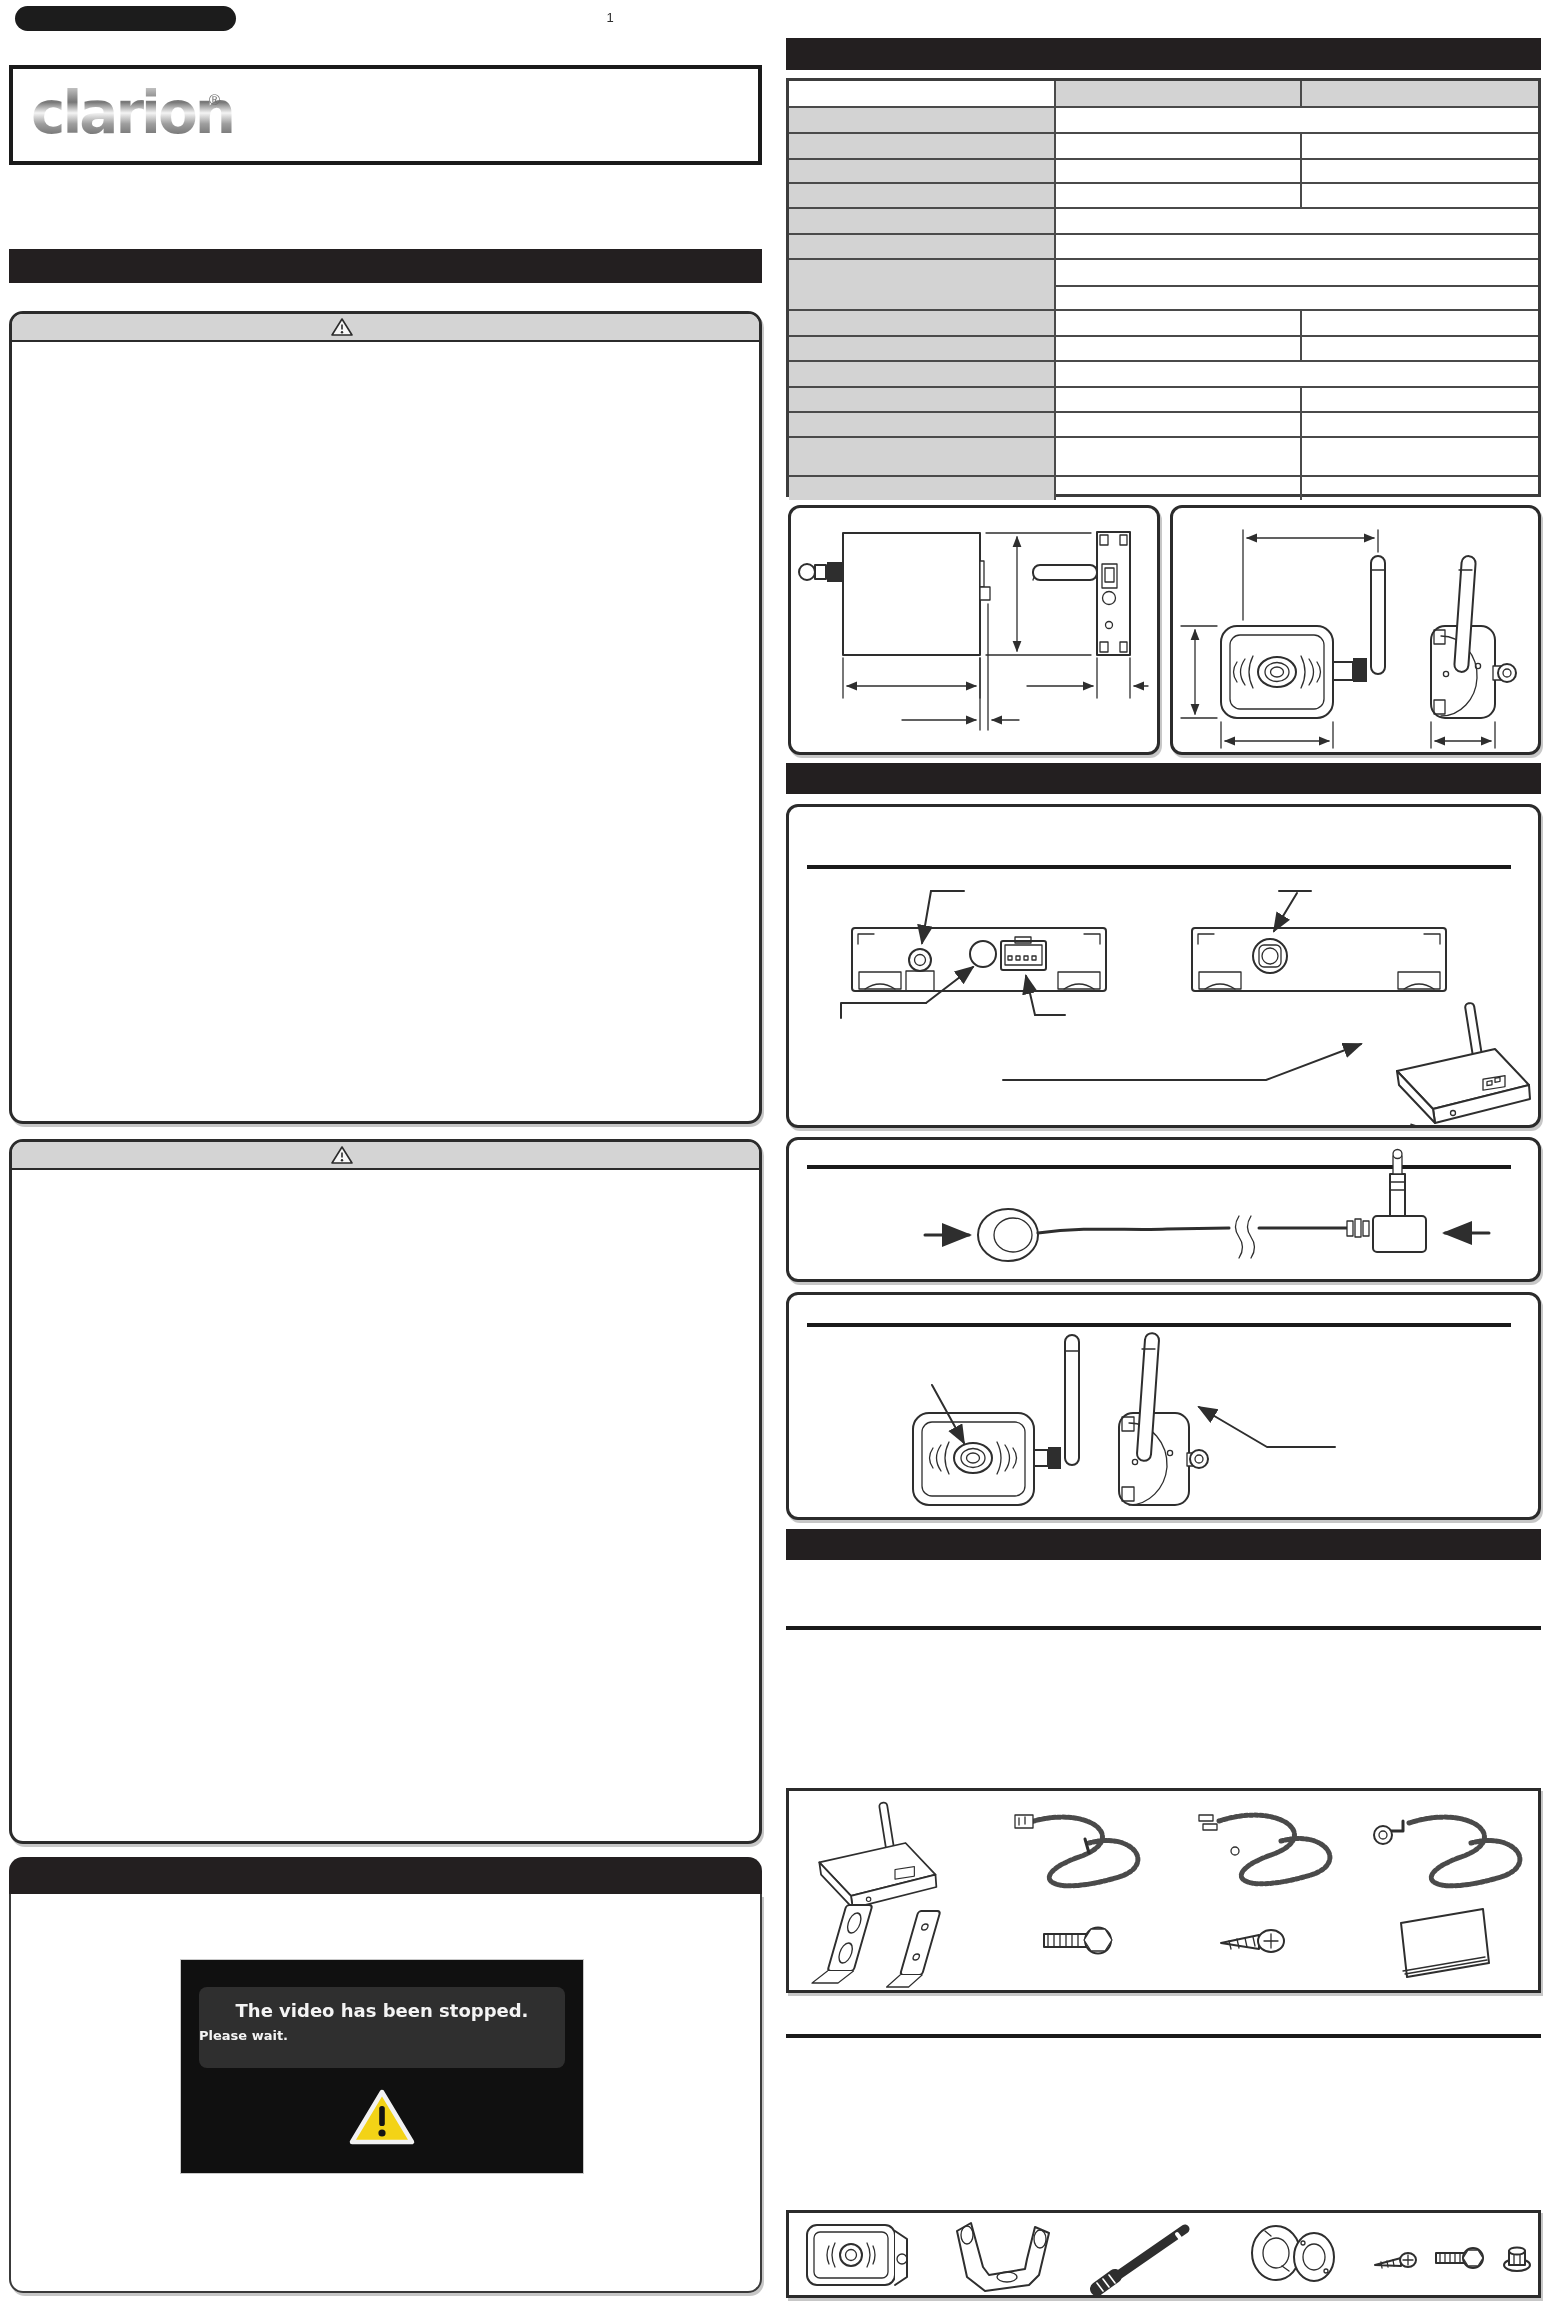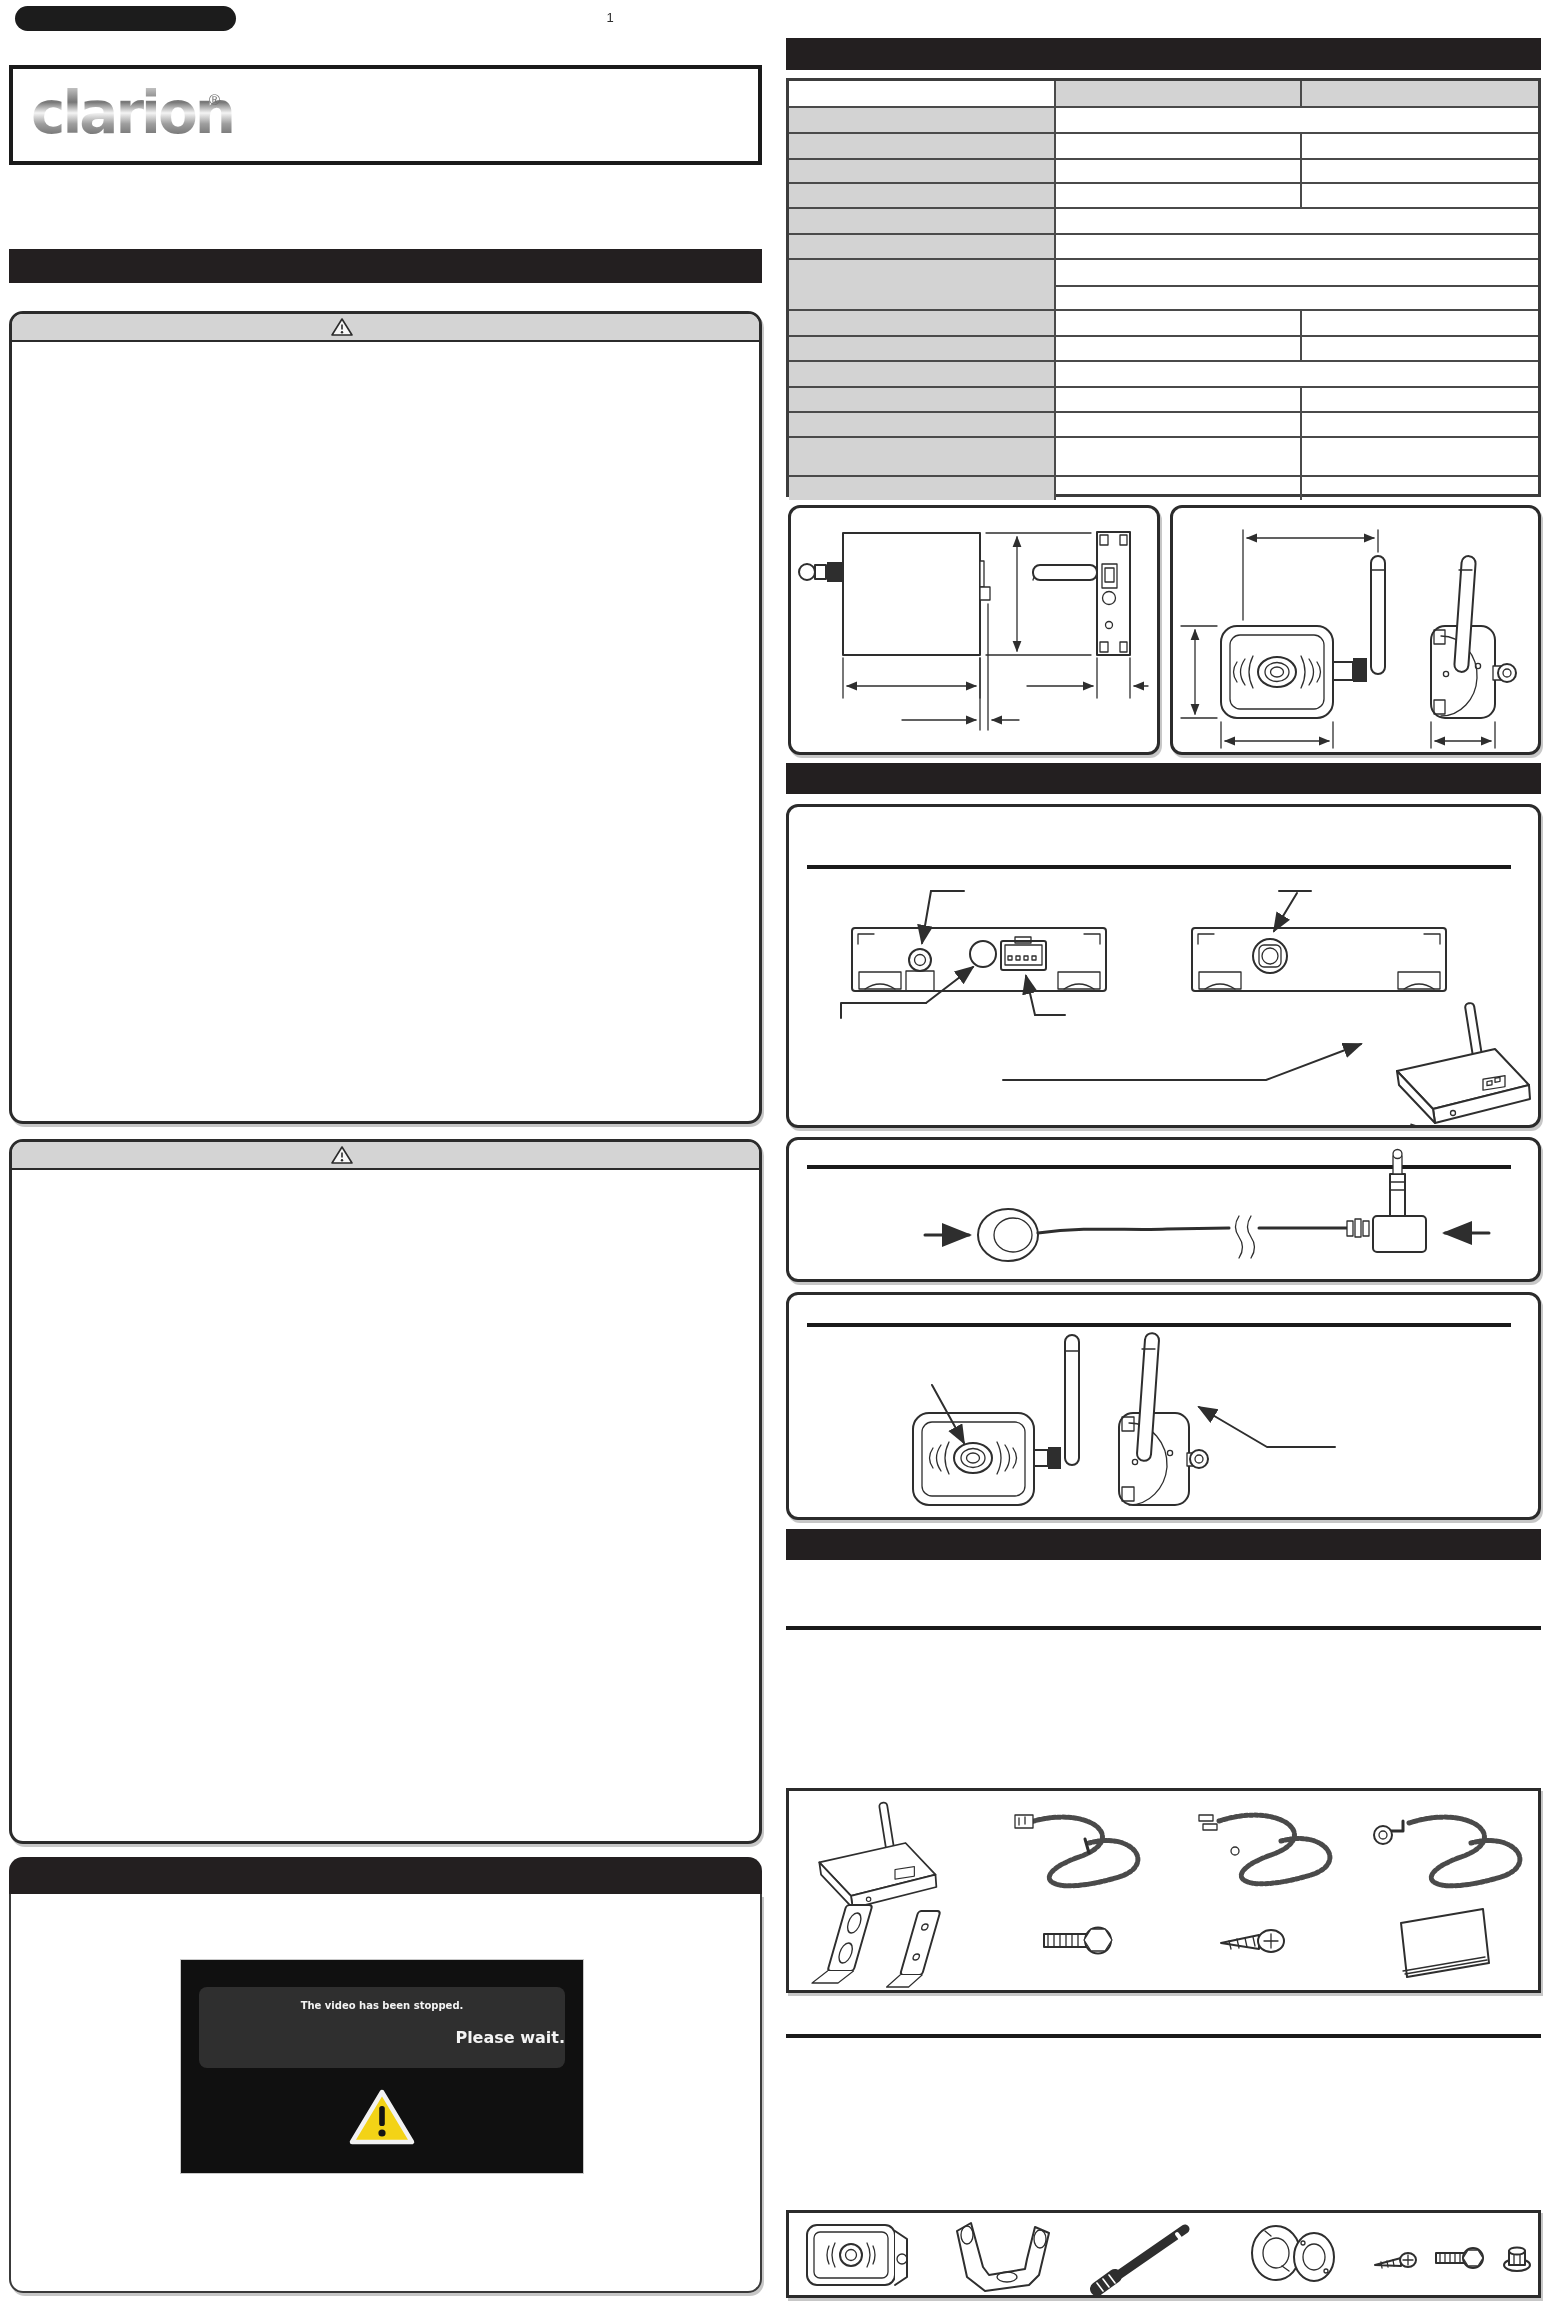--- a/index.html
+++ b/index.html
@@ -30,23 +30,23 @@
 
   
   #bl-head{left:9px;top:1857px;width:753px;height:37px;background:#231f20;border-radius:14px 14px 0 0;}
   #bl-body{left:9px;top:1894px;width:753px;height:399px;border:2px solid #3a3a3a;border-top:none;
            border-radius:0 0 14px 14px;box-sizing:border-box;box-shadow:2px 3px 0 rgba(0,0,0,.22);}
 
   
   #screen{left:180px;top:1959px;width:402px;height:213px;background:#101010;border:1px solid #c9c9c9;}
   #msgbox{position:absolute;left:18px;top:27px;width:366px;height:81px;background:#2f2f2f;border-radius:8px;}
   #msgbox .l1{position:absolute;top:13px;width:100%;text-align:center;font-family:"DejaVu Sans",sans-serif;
-              font-size:10px;font-weight:700;color:#f4f4f4;}
-  #msgbox .l2{position:absolute;top:41px;width:100%;text-align:right;font-family:"DejaVu Sans",sans-serif;
-              font-size:16px;font-weight:700;color:#f4f4f4;}
+              font-size:18px;font-weight:700;color:#f4f4f4;}
+  #msgbox .l2{position:absolute;top:41px;width:100%;text-align:left;font-family:"DejaVu Sans",sans-serif;
+              font-size:13px;font-weight:700;color:#f4f4f4;}
   #screen-tri{position:absolute;left:167px;top:128px;}
 
   
   #spec-table{left:786px;top:78px;width:755px;height:419px;border:3px solid #3c3c3c;box-sizing:border-box;}
   .st-row{display:flex;border-top:2px solid #4a4a4a;box-sizing:border-box;}
   .st-first{border-top:none;}
   .st-label{width:265px;background:#d3d3d3;border-right:2px solid #4a4a4a;}
   .st-white{background:#fff;}
   .st-header .st-v1,.st-header .st-v2{background:#d3d3d3;}
   .st-v1{width:244px;border-right:2px solid #4a4a4a;}

